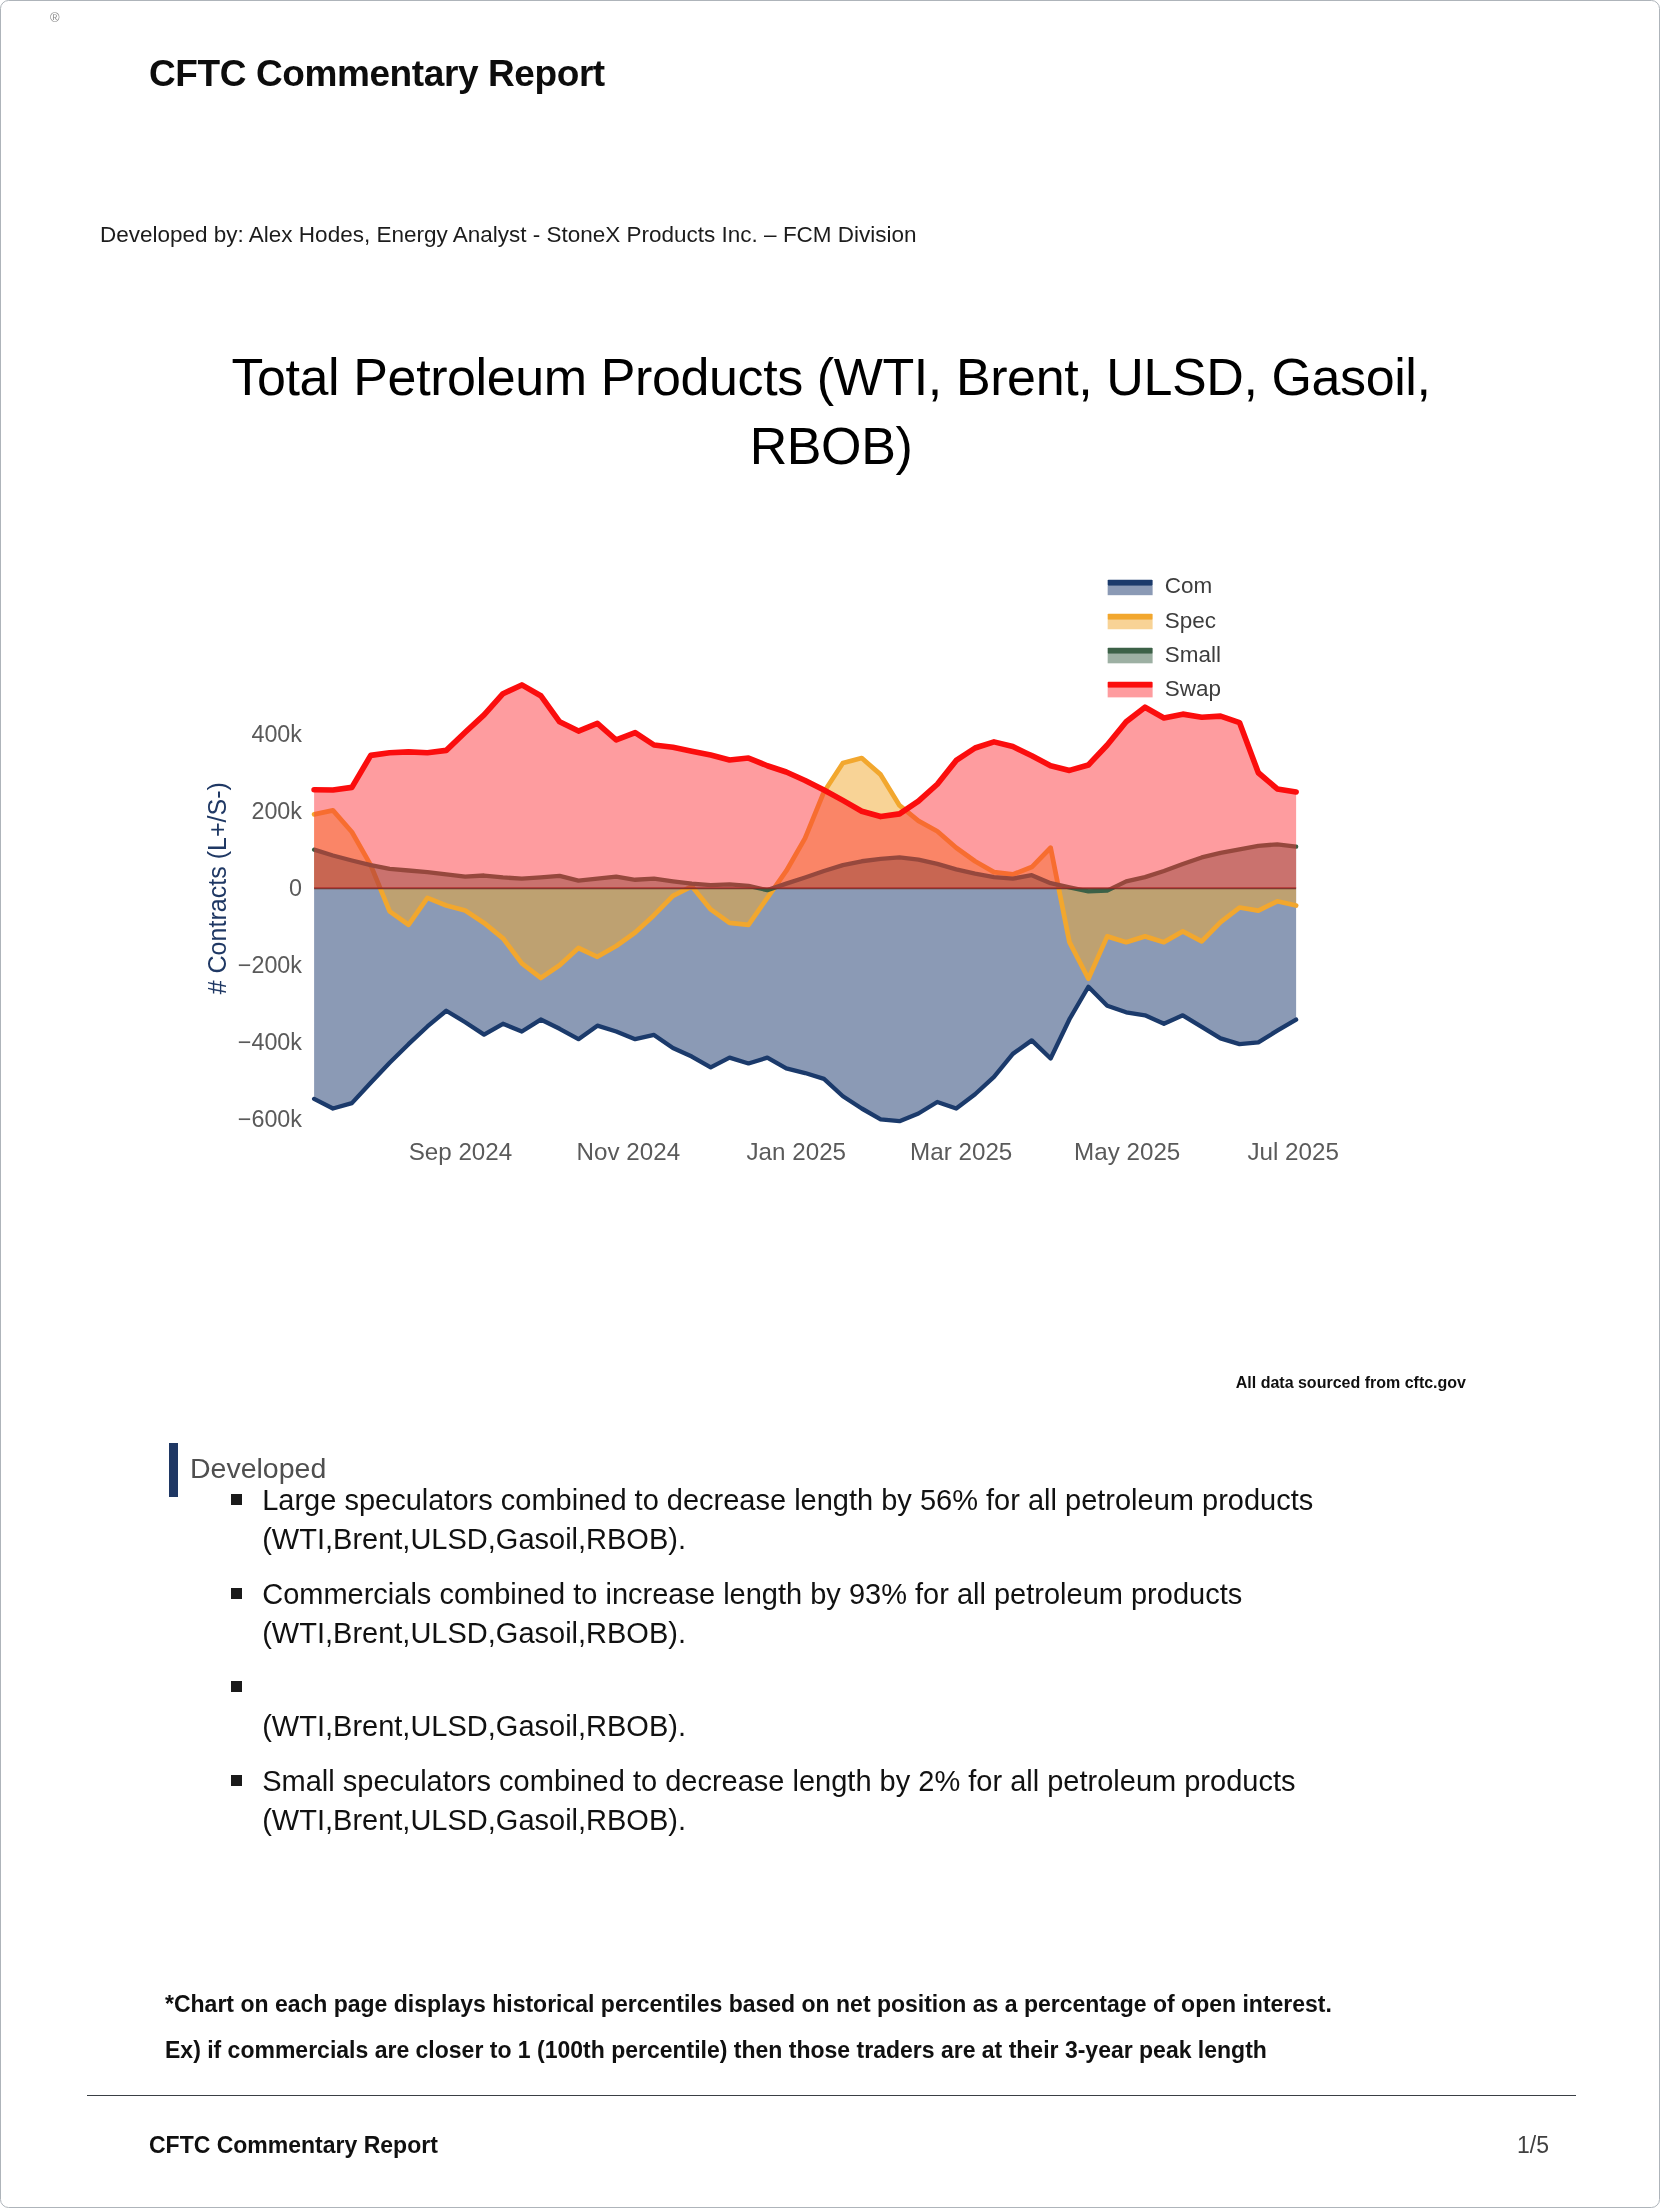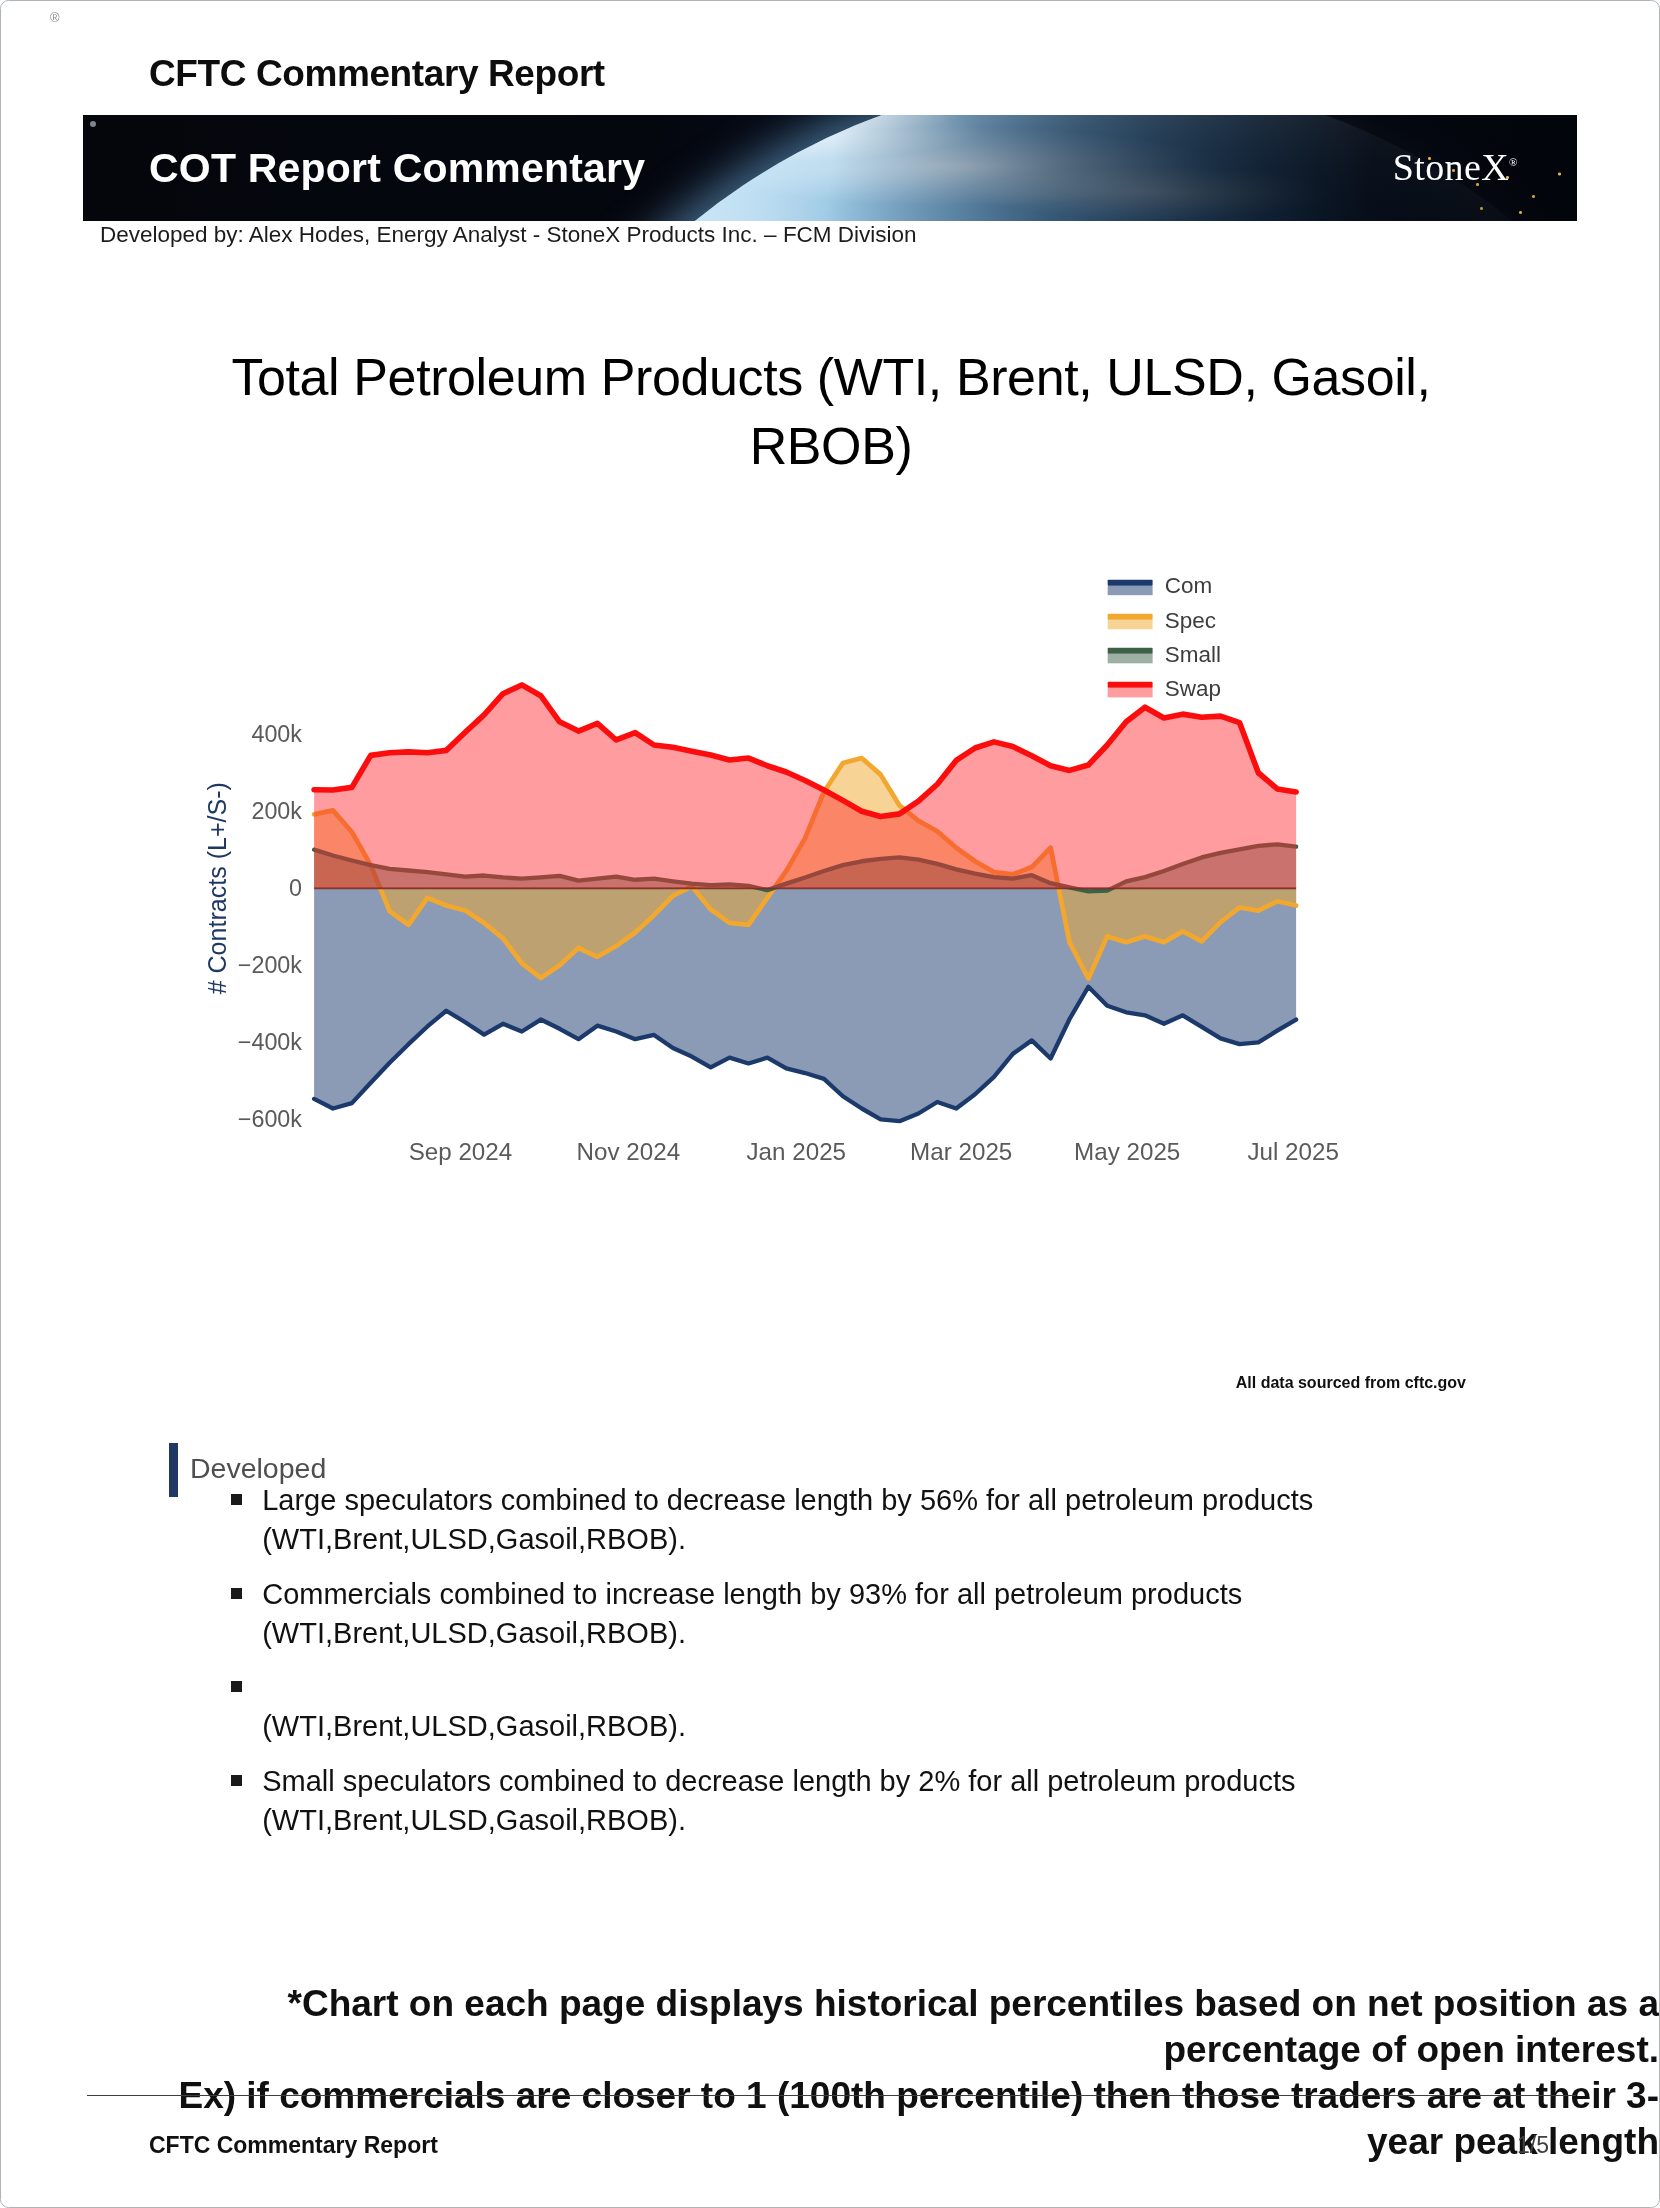--- a/index.html
+++ b/index.html
@@ -44,43 +44,35 @@
   .data-source-note { position:absolute; right:193px; top:1373px; font-size:16px; font-weight:700; color:#101010; }
 
   .commentary-bar { position:absolute; left:168px; top:1442px; width:8.6px; height:54px; background:#1f3864; }
   .commentary-heading { position:absolute; left:189px; top:1451px; font-size:28.5px; color:#4f4f4f; }
 
   .bullets { position:absolute; left:230px; top:1480px; width:1124px; list-style:none; }
   .bullet-item { display:flex; margin-bottom:15.6px; }
   .bullet-square { width:11.2px; height:11.2px; background:#1a1a1a; margin-top:13px; margin-right:20px; flex:0 0 11.2px; }
   .bullet-text { font-size:29px; line-height:39px; color:#111; }
 
-  .footnote { position:absolute; left:164px; top:1980px; font-size:37px; line-height:46px; font-weight:700; color:#101010;text-align:right; }
+  .footnote { position:absolute; left:164px; top:1980px; font-size:23px; line-height:46px; font-weight:700; color:#101010; }
 
   .footer-rule { position:absolute; left:86px; top:2094px; width:1489px; border-top:1.7px solid #3a3f45; }
   .footer-title { position:absolute; left:148px; top:2131px; font-size:23px; font-weight:700; color:#101010; }
   .page-number { position:absolute; right:110px; top:2131px; font-size:23px; color:#404040; }
 </style>
 </head>
 <body>
 
 <div class="page-frame">
 
   <span class="reg-corner">®</span>
 
   <h1 class="header-title">CFTC Commentary Report</h1>
 
-  <div class="banner">
-    <div class="earth"></div>
-    <div class="night-overlay"></div>
-    <div class="city-lights"></div>
-    <div class="banner-speck"></div>
-    <div class="banner-title">COT Report Commentary</div>
-    <div class="brand"><span>StoneX</span><sup>®</sup></div>
-  </div>
 
   <div class="byline">Developed by: Alex Hodes, Energy Analyst - StoneX Products Inc. – FCM Division</div>
 
   <div class="report-title">Total Petroleum Products (WTI, Brent, ULSD, Gasoil, RBOB)</div>
 
   <div class="chart-wrap">
     <svg id="chart-svg" viewBox="0 0 1350 770" width="1167" height="666">
         <text x="118" y="228.8" text-anchor="end" font-size="27" fill="#5a5a5a">400k</text>
         <text x="118" y="317.9" text-anchor="end" font-size="27" fill="#5a5a5a">200k</text>
         <text x="118" y="407" text-anchor="end" font-size="27" fill="#5a5a5a">0</text>

